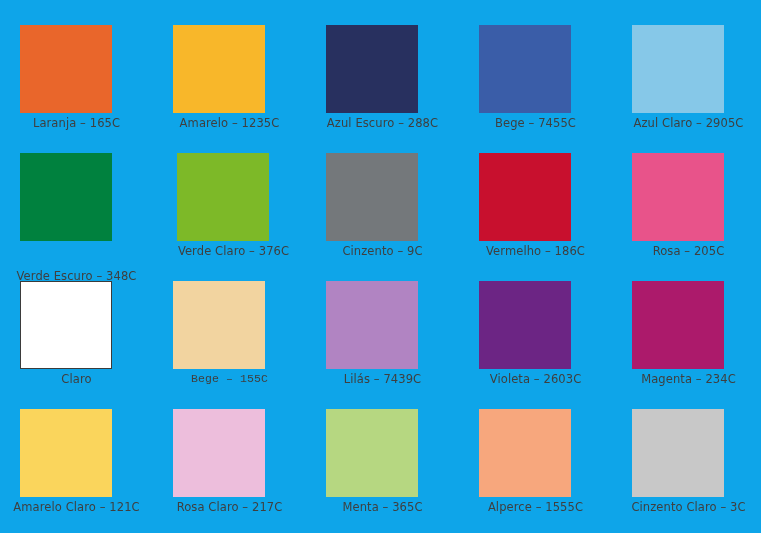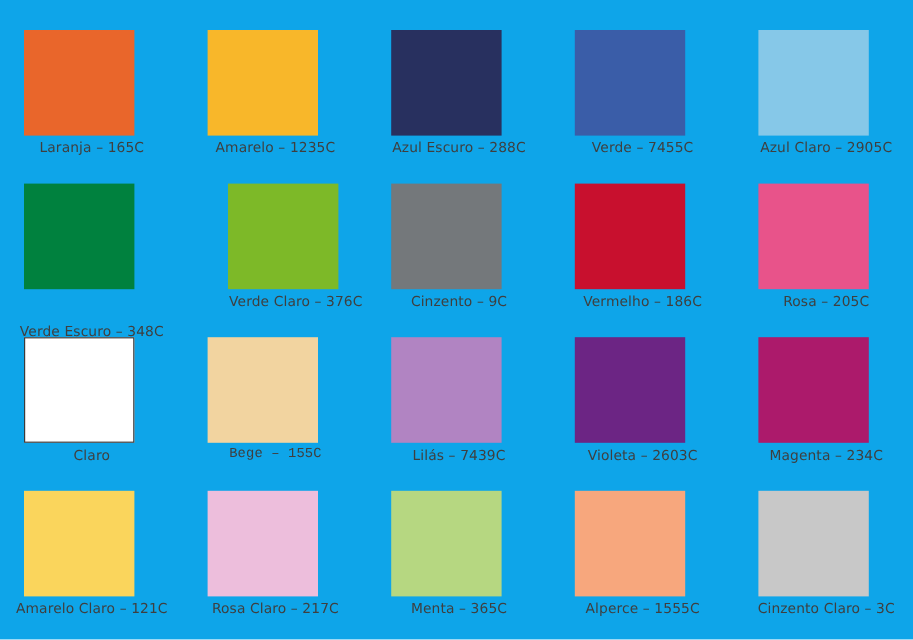--- a/index.html
+++ b/index.html
@@ -59,31 +59,31 @@
     <div class="swatch-cell" style="left: 153px; top: 25px;">
       <div class="swatch-chip" style="background: rgb(248, 183, 42); width: 92px; height: 88px;"></div>
       <div class="swatch-label" style="color: rgb(63, 63, 63);">Amarelo – 1235C</div>
     </div>
     <div class="swatch-cell" style="left: 306px; top: 25px;">
       <div class="swatch-chip" style="background: rgb(40, 48, 95); width: 92px; height: 88px;"></div>
       <div class="swatch-label" style="color: rgb(63, 63, 63);">Azul Escuro – 288C</div>
     </div>
     <div class="swatch-cell" style="left: 459px; top: 25px;">
       <div class="swatch-chip" style="background: rgb(58, 93, 168); width: 92px; height: 88px;"></div>
-      <div class="swatch-label" style="color: rgb(63, 63, 63);">Verde – 7455C</div>
+      <div class="swatch-label" style="color: rgb(63, 63, 63);">Bege – 7455C</div>
     </div>
     <div class="swatch-cell" style="left: 612px; top: 25px;">
       <div class="swatch-chip" style="background: rgb(134, 200, 232); width: 92px; height: 88px;"></div>
       <div class="swatch-label" style="color: rgb(63, 63, 63);">Azul Claro – 2905C</div>
     </div>
     <div class="swatch-cell" style="left: 0px; top: 153px; gap: 25px;">
       <div class="swatch-chip" style="background: rgb(0, 129, 62); width: 92px; height: 88px;"></div>
       <div class="swatch-label" style="color: rgb(63, 63, 63);">Verde Escuro – 348C</div>
     </div>
-    <div class="swatch-cell" style="left: 170px; top: 153px;">
+    <div class="swatch-cell" style="left: 157px; top: 153px;">
       <div class="swatch-chip" style="background: rgb(125, 185, 40); width: 92px; height: 88px;"></div>
       <div class="swatch-label" style="color: rgb(63, 63, 63);">Verde Claro – 376C</div>
     </div>
     <div class="swatch-cell" style="left: 306px; top: 153px;">
       <div class="swatch-chip" style="background: rgb(116, 120, 123); width: 92px; height: 88px;"></div>
       <div class="swatch-label" style="color: rgb(63, 63, 63);">Cinzento – 9C</div>
     </div>
     <div class="swatch-cell" style="left: 459px; top: 153px;">
       <div class="swatch-chip" style="background: rgb(200, 16, 46); width: 92px; height: 88px;"></div>
       <div class="swatch-label" style="color: rgb(63, 63, 63);">Vermelho – 186C</div>

